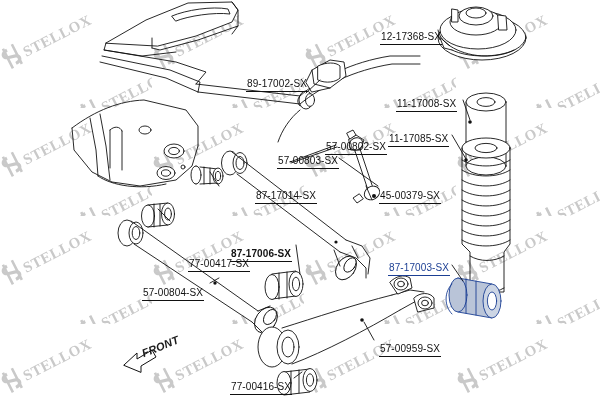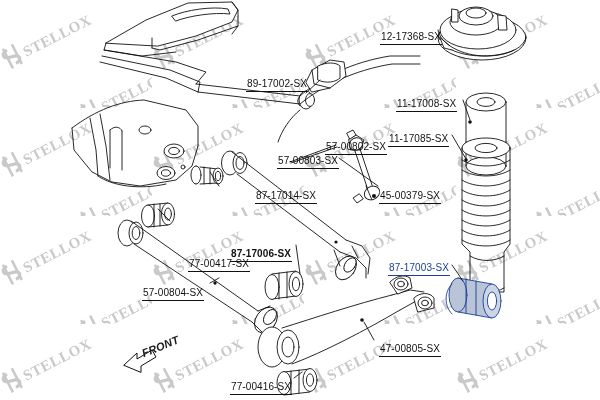--- a/index.html
+++ b/index.html
@@ -283,21 +283,21 @@
     <div class="lbl" style="left:230px;top:248px;font-weight:bold;">
       <span class="txt">87-17006-SX</span>
     </div>
     <div class="lbl hi" style="left:388px;top:262px;">
       <span class="txt">87-17003-SX</span>
     </div>
     <div class="lbl" style="left:142px;top:287px;">
       <span class="txt">57-00804-SX</span>
     </div>
     <div class="lbl" style="left:379px;top:343px;">
-      <span class="txt">47-00805-SX</span>
+      <span class="txt">57-00959-SX</span>
     </div>
     <div class="lbl" style="left:230px;top:381px;">
       <span class="txt">77-00416-SX</span>
     </div>
 
     <div class="frontlabel" style="left:140px;top:348px;transform:rotate(-22deg);transform-origin:left top;">
       <span>FRONT</span>
     </div>
   </div>
 </div>

